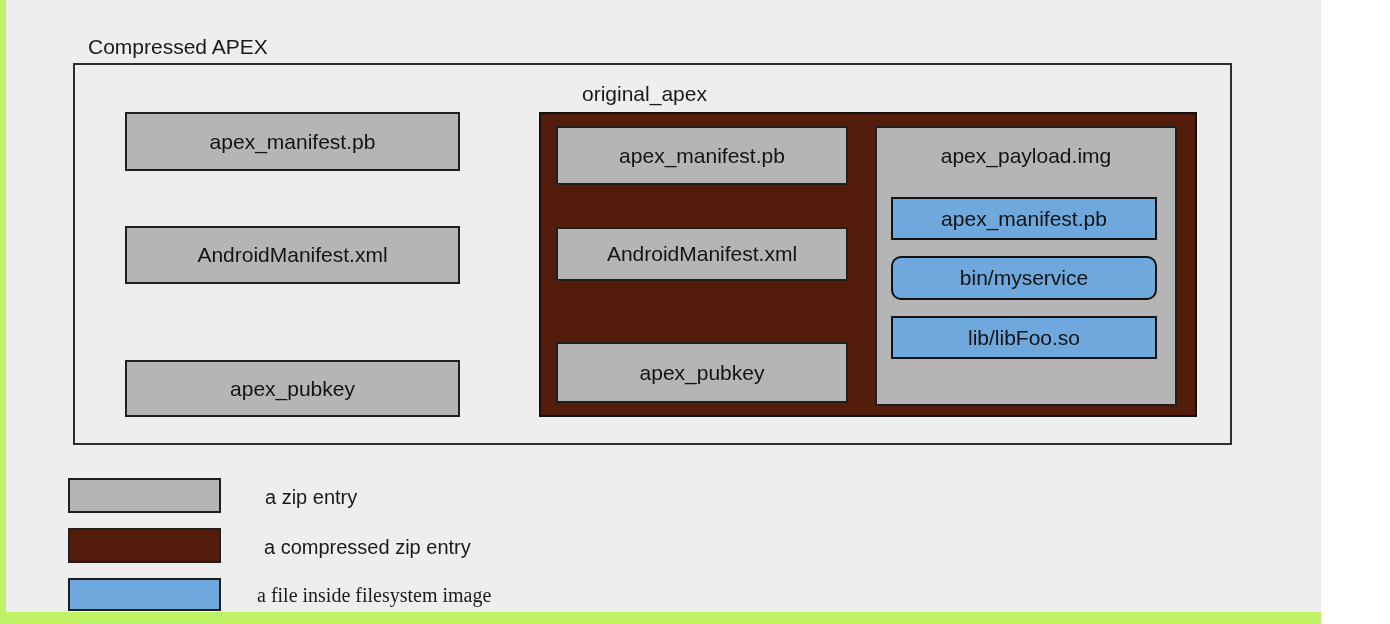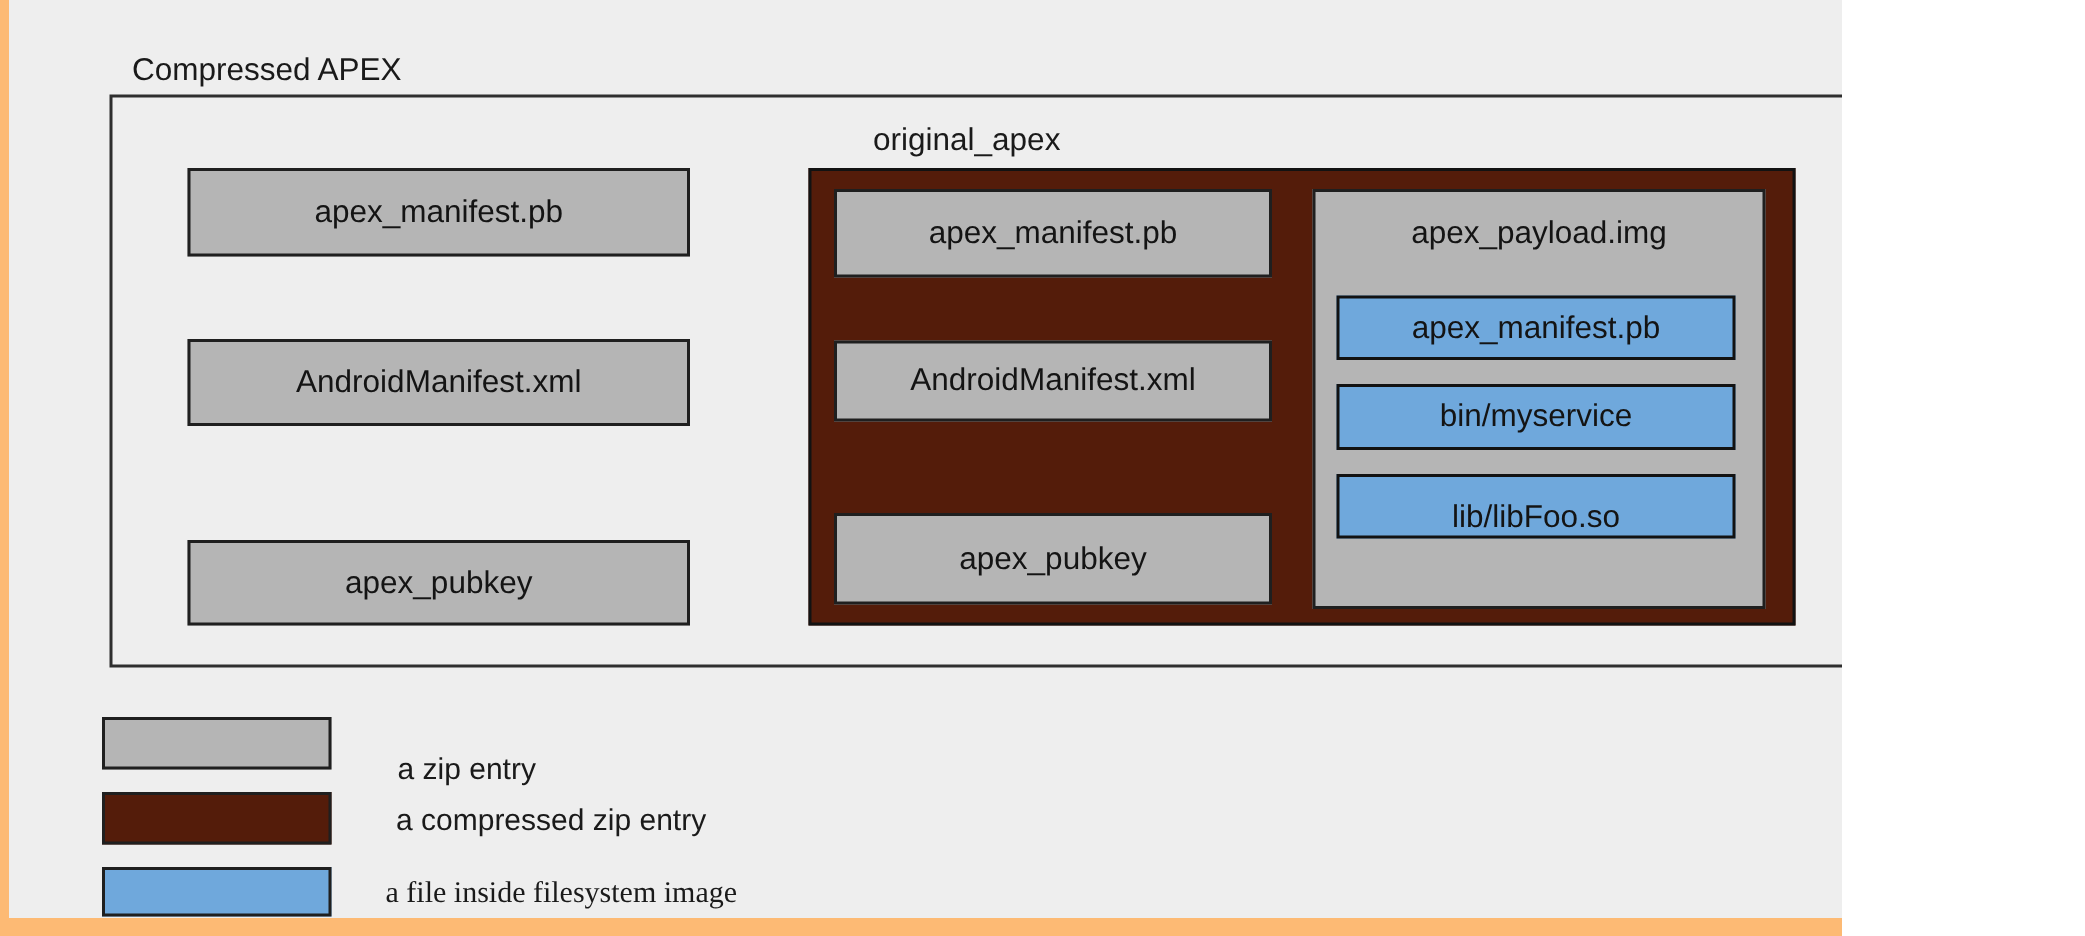--- a/index.html
+++ b/index.html
@@ -1,17 +1,17 @@
 <!DOCTYPE html>
 <html><head>
 <meta charset="utf-8">
 <style>
   html,body { margin:0; padding:0; background:#ffffff; }
   body { font-family:"Liberation Sans", sans-serif; color:#1a1a1a; }
-  .stage { position:relative; width:1228px; height:624px; background:#fdba74; overflow:hidden; }
+  .stage { position:relative; width:1321px; height:624px; background:#bef264; overflow:hidden; }
   .canvas { position:absolute; left:6px; top:0; width:1377px; height:612px; background:#eeeeee; }
 
   .floating-label { position:absolute; font-size:21px; line-height:21px; color:#1a1a1a; white-space:nowrap; }
 
   .box { position:absolute; box-sizing:border-box; border:2px solid #1f1f1f; display:flex; align-items:center; justify-content:center; font-size:21px; color:#141414; white-space:nowrap; }
   .gray   { background:#b5b5b5; }
   .maroon { background:#541c0a; border-color:#121212; }
   .blue   { background:#6fa8dc; border-color:#121212; }
   .outer-box { background:transparent; border:2px solid #2e2e2e; }
 
@@ -23,30 +23,30 @@
   
   .original-apex { left:539px; top:112px; width:658px; height:305px; }
   .o-zip-a { left:15px;  top:12px;  width:292px; height:59px; }
   .o-zip-b { left:15px;  top:113px; width:292px; height:54px; }
   .o-zip-c { left:15px;  top:228px; width:292px; height:61px; }
 
   
   .payload { left:334px; top:12px; width:302px; height:280px; justify-content:flex-start; align-items:flex-start;text-decoration:underline; }
   .payload-title { position:absolute; left:0; top:16px; width:100%; text-align:center; font-size:21px; color:#141414; }
   .fs-a { left:14px; top:69px;  width:266px; height:43px; }
-  .fs-b { left:14px; top:128px; width:266px; height:44px; }
-  .fs-c { left:14px; top:188px; width:266px; height:43px;align-items:flex-end; }
+  .fs-b { left:14px; top:128px; width:266px; height:44px;border-radius:10px; }
+  .fs-c { left:14px; top:188px; width:266px; height:43px; }
 
   
   .swatch { position:absolute; left:68px; width:153px; box-sizing:border-box; border:2px solid #1f1f1f; }
   .sw-1 { top:478px; height:35px; background:#b5b5b5; }
   .sw-2 { top:528px; height:35px; background:#541c0a; }
   .sw-3 { top:578px; height:33px; background:#6fa8dc; }
   .legend-label { position:absolute; font-size:20px; color:#1a1a1a; white-space:nowrap; }
-  .ll-1 { left:265px; top:486px;margin-top:16px; }
+  .ll-1 { left:265px; top:486px; }
   .ll-2 { left:264px; top:536px; }
   .ll-3 { left:257px; top:584px;font-family:Liberation Serif, serif; }
 </style>
 </head>
 <body>
 
 <div class="stage">
   <div class="canvas"></div>
 
   <div class="floating-label" style="left:88px; top:36px;">Compressed APEX</div>

